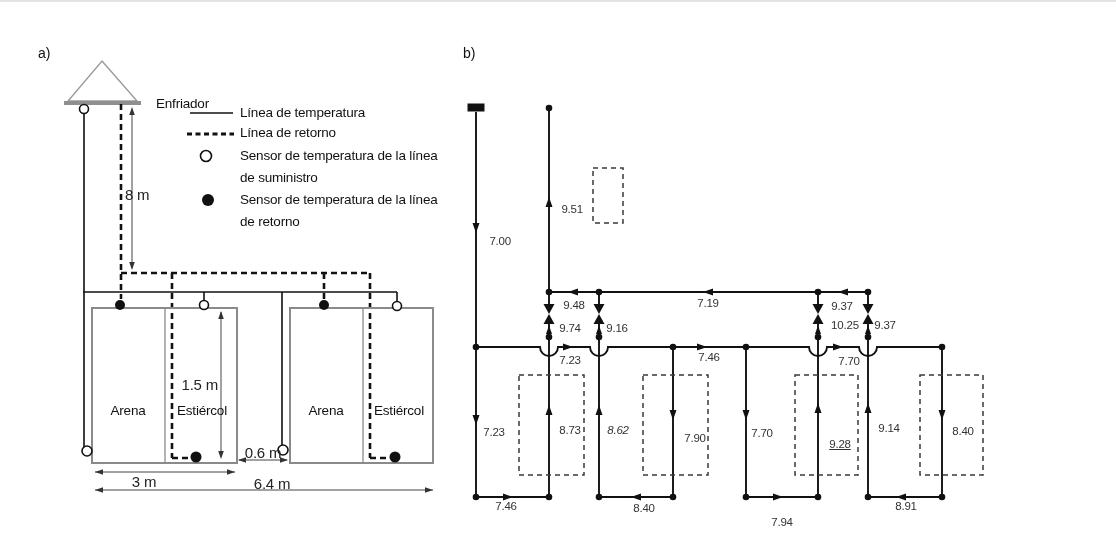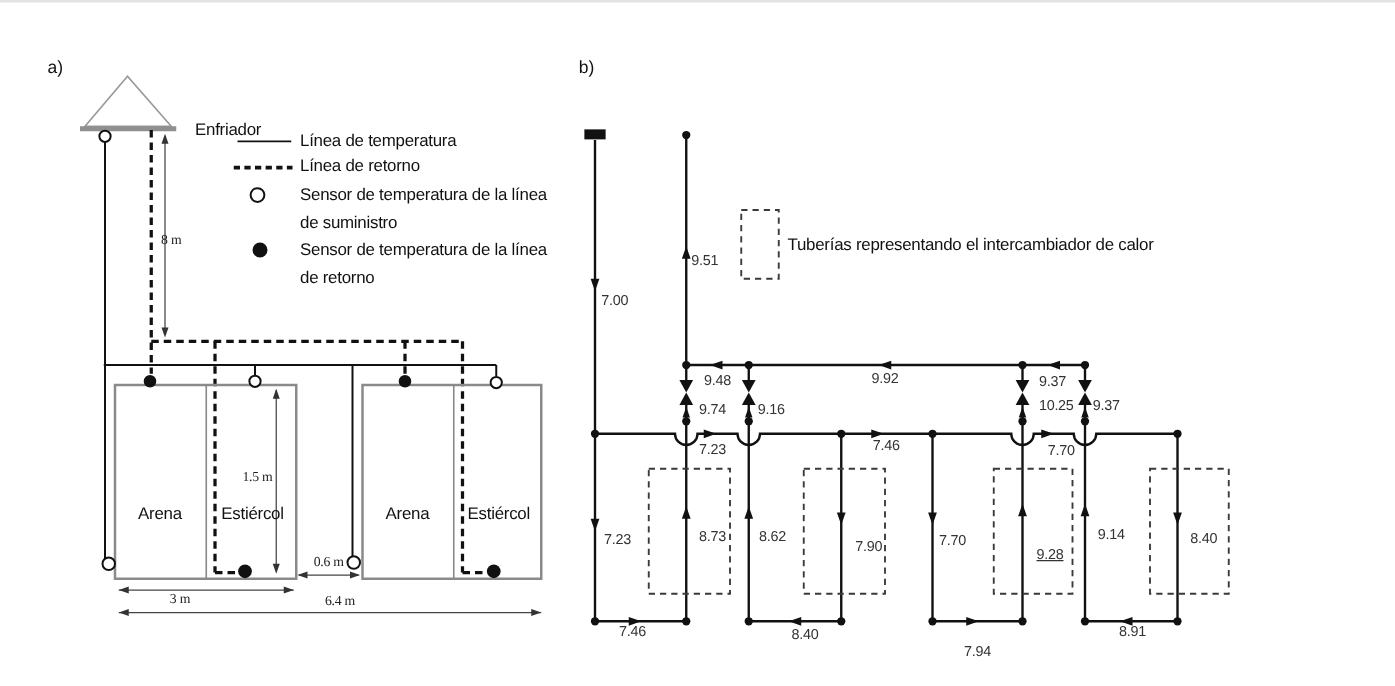--- a/index.html
+++ b/index.html
@@ -5,22 +5,22 @@
   html,body{margin:0;padding:0;background:#fff;}
   .page{position:relative;width:1116px;height:549px;background:#ffffff;overflow:hidden;
         font-family:"Liberation Sans", sans-serif;color:#111;}
   .top-edge{position:absolute;left:0;top:0;width:100%;height:2px;background:#e3e3e3;}
   svg.diagram{position:absolute;left:0;top:0;}
   .lbl{position:absolute;white-space:nowrap;line-height:1.05;}
   .tag{font-size:14px;color:#111;}
   .txt{font-size:13.5px;letter-spacing:-0.2px;color:#111;}
   .num{font-size:11.5px;letter-spacing:-0.2px;color:#333;width:30px;text-align:center;}
   .num.wide{width:36px;}
-  .num.la{text-align:left;}
-  .dim{font-size:11px;letter-spacing:-0.2px;color:#222;width:40px;text-align:center;font-family:Liberation Serif, serif;}
+  .num.la{text-align:right;}
+  .dim{font-size:15px;letter-spacing:-0.2px;color:#222;width:40px;text-align:center;}
   .dim.ra{text-align:right;}
   .tanklbl{font-size:13.5px;letter-spacing:-0.2px;color:#111;width:70px;text-align:center;}
 </style>
 </head>
 <body>
 
 <div class="page">
   <div class="top-edge"></div>
 
   <svg class="diagram" width="1116" height="549" viewBox="0 0 1116 549">
@@ -213,41 +213,40 @@
   <div class="lbl dim ra" style="left:180px;top:377px;width:38px;">1.5 m</div>
   <div class="lbl dim" style="left:243px;top:445px;">0.6 m</div>
   <div class="lbl dim" style="left:124px;top:474px;">3 m</div>
   <div class="lbl dim" style="left:252px;top:476px;">6.4 m</div>
 
   <div class="lbl tanklbl" style="left:93px;top:404px;">Arena</div>
   <div class="lbl tanklbl" style="left:167px;top:404px;">Estiércol</div>
   <div class="lbl tanklbl" style="left:291px;top:404px;">Arena</div>
   <div class="lbl tanklbl" style="left:364px;top:404px;">Estiércol</div>
 
-  <div class="lbl txt" style="left:630px;top:189px;">Tuberías representando el intercambiador de calor</div>
 
   <div class="lbl num la" style="left:481px;top:235px;">7.00</div>
   <div class="lbl num la" style="left:553px;top:203px;">9.51</div>
 
   <div class="lbl num" style="left:559px;top:299px;">9.48</div>
-  <div class="lbl num" style="left:693px;top:297px;">9.92</div>
+  <div class="lbl num" style="left:693px;top:297px;">7.19</div>
   <div class="lbl num" style="left:827px;top:300px;">9.37</div>
 
   <div class="lbl num" style="left:555px;top:322px;">9.74</div>
   <div class="lbl num" style="left:602px;top:322px;">9.16</div>
   <div class="lbl num wide" style="left:827px;top:319px;">10.25</div>
   <div class="lbl num" style="left:870px;top:319px;">9.37</div>
 
   <div class="lbl num" style="left:555px;top:354px;">7.23</div>
   <div class="lbl num" style="left:694px;top:351px;">7.46</div>
   <div class="lbl num" style="left:834px;top:355px;">7.70</div>
 
   <div class="lbl num" style="left:479px;top:426px;">7.23</div>
   <div class="lbl num" style="left:555px;top:424px;">8.73</div>
-  <div class="lbl num" style="left:603px;top:424px;">8.62</div>
+  <div class="lbl num" style="left:603px;top:424px;font-style:italic;">8.62</div>
   <div class="lbl num" style="left:680px;top:432px;">7.90</div>
   <div class="lbl num" style="left:747px;top:427px;">7.70</div>
   <div class="lbl num" style="left:825px;top:438px;text-decoration:underline;">9.28</div>
   <div class="lbl num" style="left:874px;top:422px;">9.14</div>
   <div class="lbl num" style="left:948px;top:425px;">8.40</div>
 
   <div class="lbl num" style="left:491px;top:500px;">7.46</div>
   <div class="lbl num" style="left:629px;top:502px;">8.40</div>
   <div class="lbl num" style="left:767px;top:516px;">7.94</div>
   <div class="lbl num" style="left:891px;top:500px;">8.91</div>

